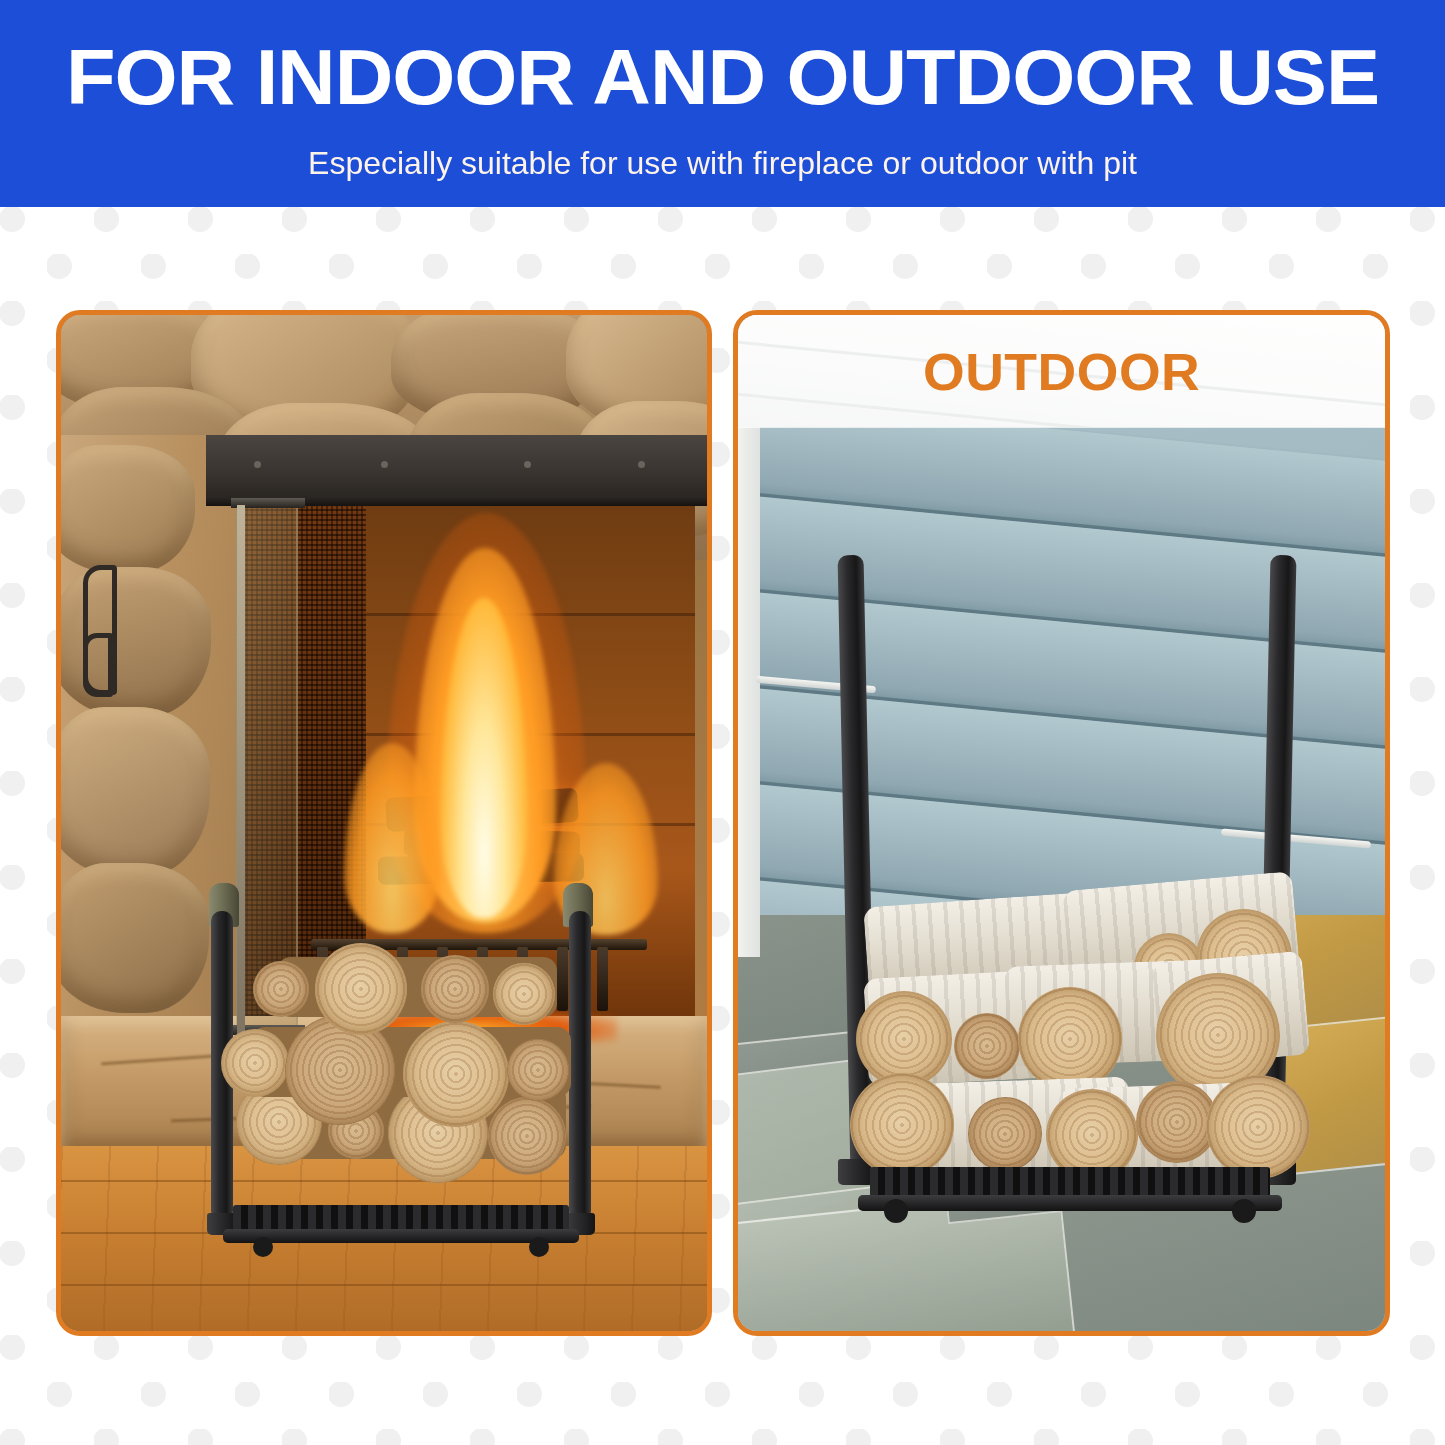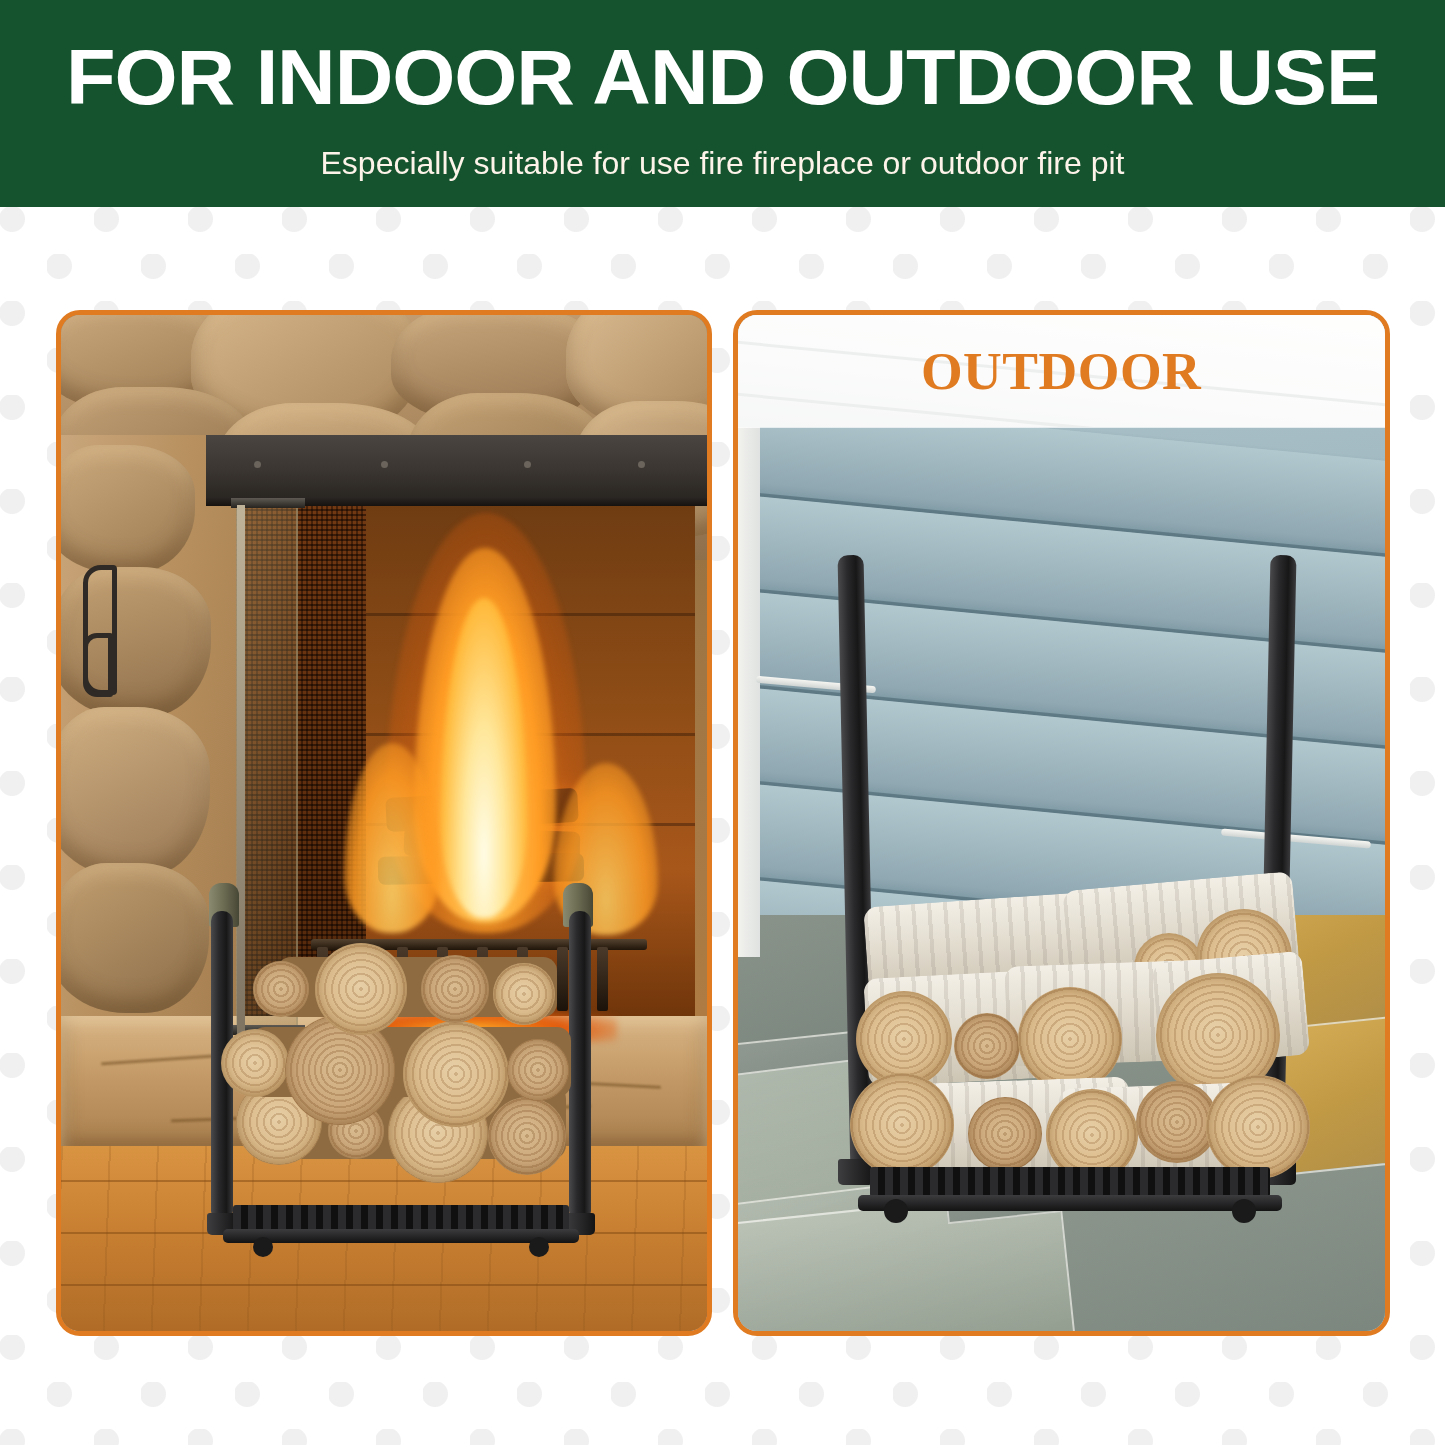--- a/index.html
+++ b/index.html
@@ -26,21 +26,21 @@
       radial-gradient(circle at 12px 12px, #f0f0f0 12.5px, rgba(240,240,240,0) 13.5px),
       radial-gradient(circle at 12px 12px, #f0f0f0 12.5px, rgba(240,240,240,0) 13.5px);
     background-size:94px 94px, 94px 94px;
     background-position:0 0, 47px 47px;
   }
 
   
   #header {
     position:absolute; left:0; top:0;
     width:1445px; height:207px;
-    background:#14532d;
+    background:#1d4ed8;
     overflow:hidden;
   }
   #title {
     position:absolute;
     left:0; right:0; top:38px;
     text-align:center;
     color:#ffffff;
     font-size:78px;
     font-weight:bold;
     letter-spacing:-1px;
@@ -62,21 +62,21 @@
   
   .panel {
     position:absolute;
     top:310px; height:1026px;
     border:5px solid #E07B22;
     border-radius:24px;
     overflow:hidden;
     background:#cfcfcf;
   }
   #panel-indoor  { left:56px;  width:656px; }
-  #panel-outdoor { left:733px; width:657px;font-family:Liberation Serif, serif; }
+  #panel-outdoor { left:733px; width:657px; }
 
   .scene { position:absolute; inset:0; overflow:hidden; }
 
   
   .label-band {
     position:absolute; left:0; right:0; top:0;
     height:113px;
     background:rgba(255,255,255,0.72);
     z-index:40;
     display:flex; align-items:center; justify-content:center;
@@ -410,21 +410,21 @@
 </style>
 </head>
 <body>
 
 <div id="page">
 
   <div id="dots"></div>
 
   <div id="header">
     <div id="title">FOR INDOOR AND OUTDOOR USE</div>
-    <div id="subtitle">Especially suitable for use fire fireplace or outdoor fire pit</div>
+    <div id="subtitle">Especially suitable for use with fireplace or outdoor with pit</div>
   </div>
 
   <div class="panel" id="panel-indoor">
     <div class="scene" id="indoor-scene">
 
       <div class="in-amb"></div>
 
       <div class="stone-wall">
         <div class="stone" style="left:-20px;  top:-14px; width:180px; height:110px; background:linear-gradient(160deg,#cdab80,#9c7b52);"></div>
         <div class="stone" style="left:130px;  top:-26px; width:230px; height:150px; background:linear-gradient(150deg,#d8b88d,#a8855a);"></div>

